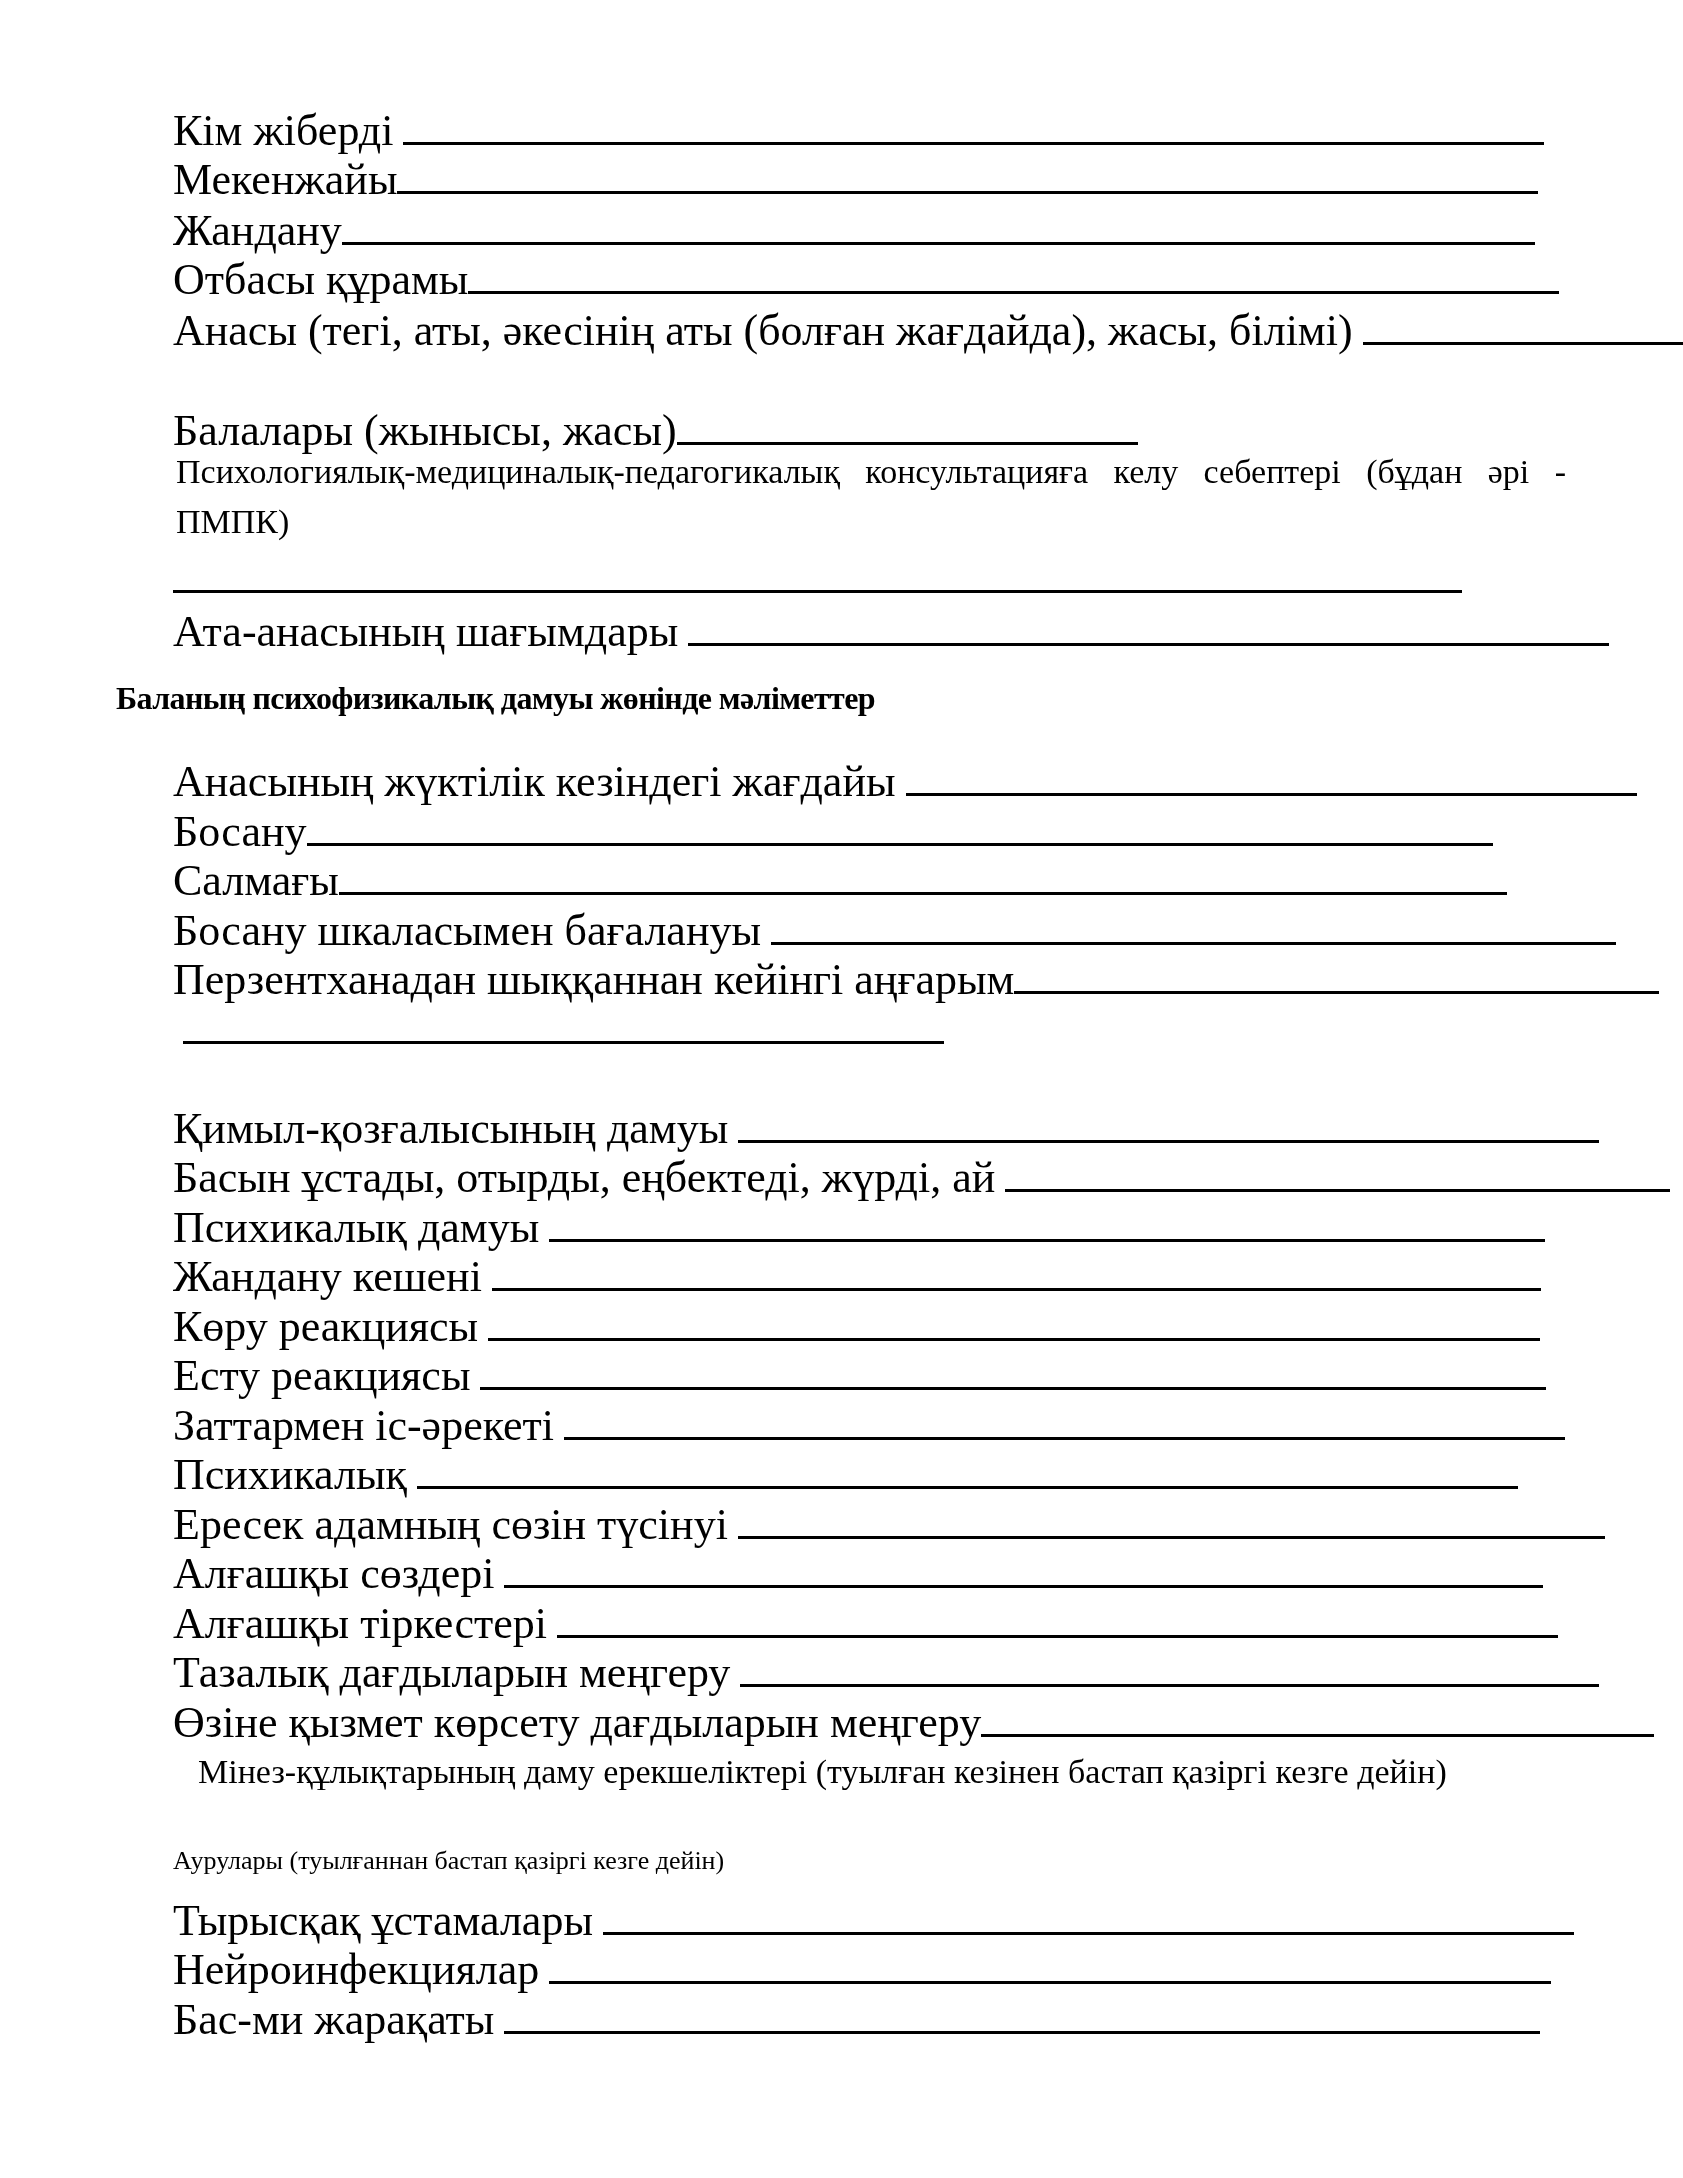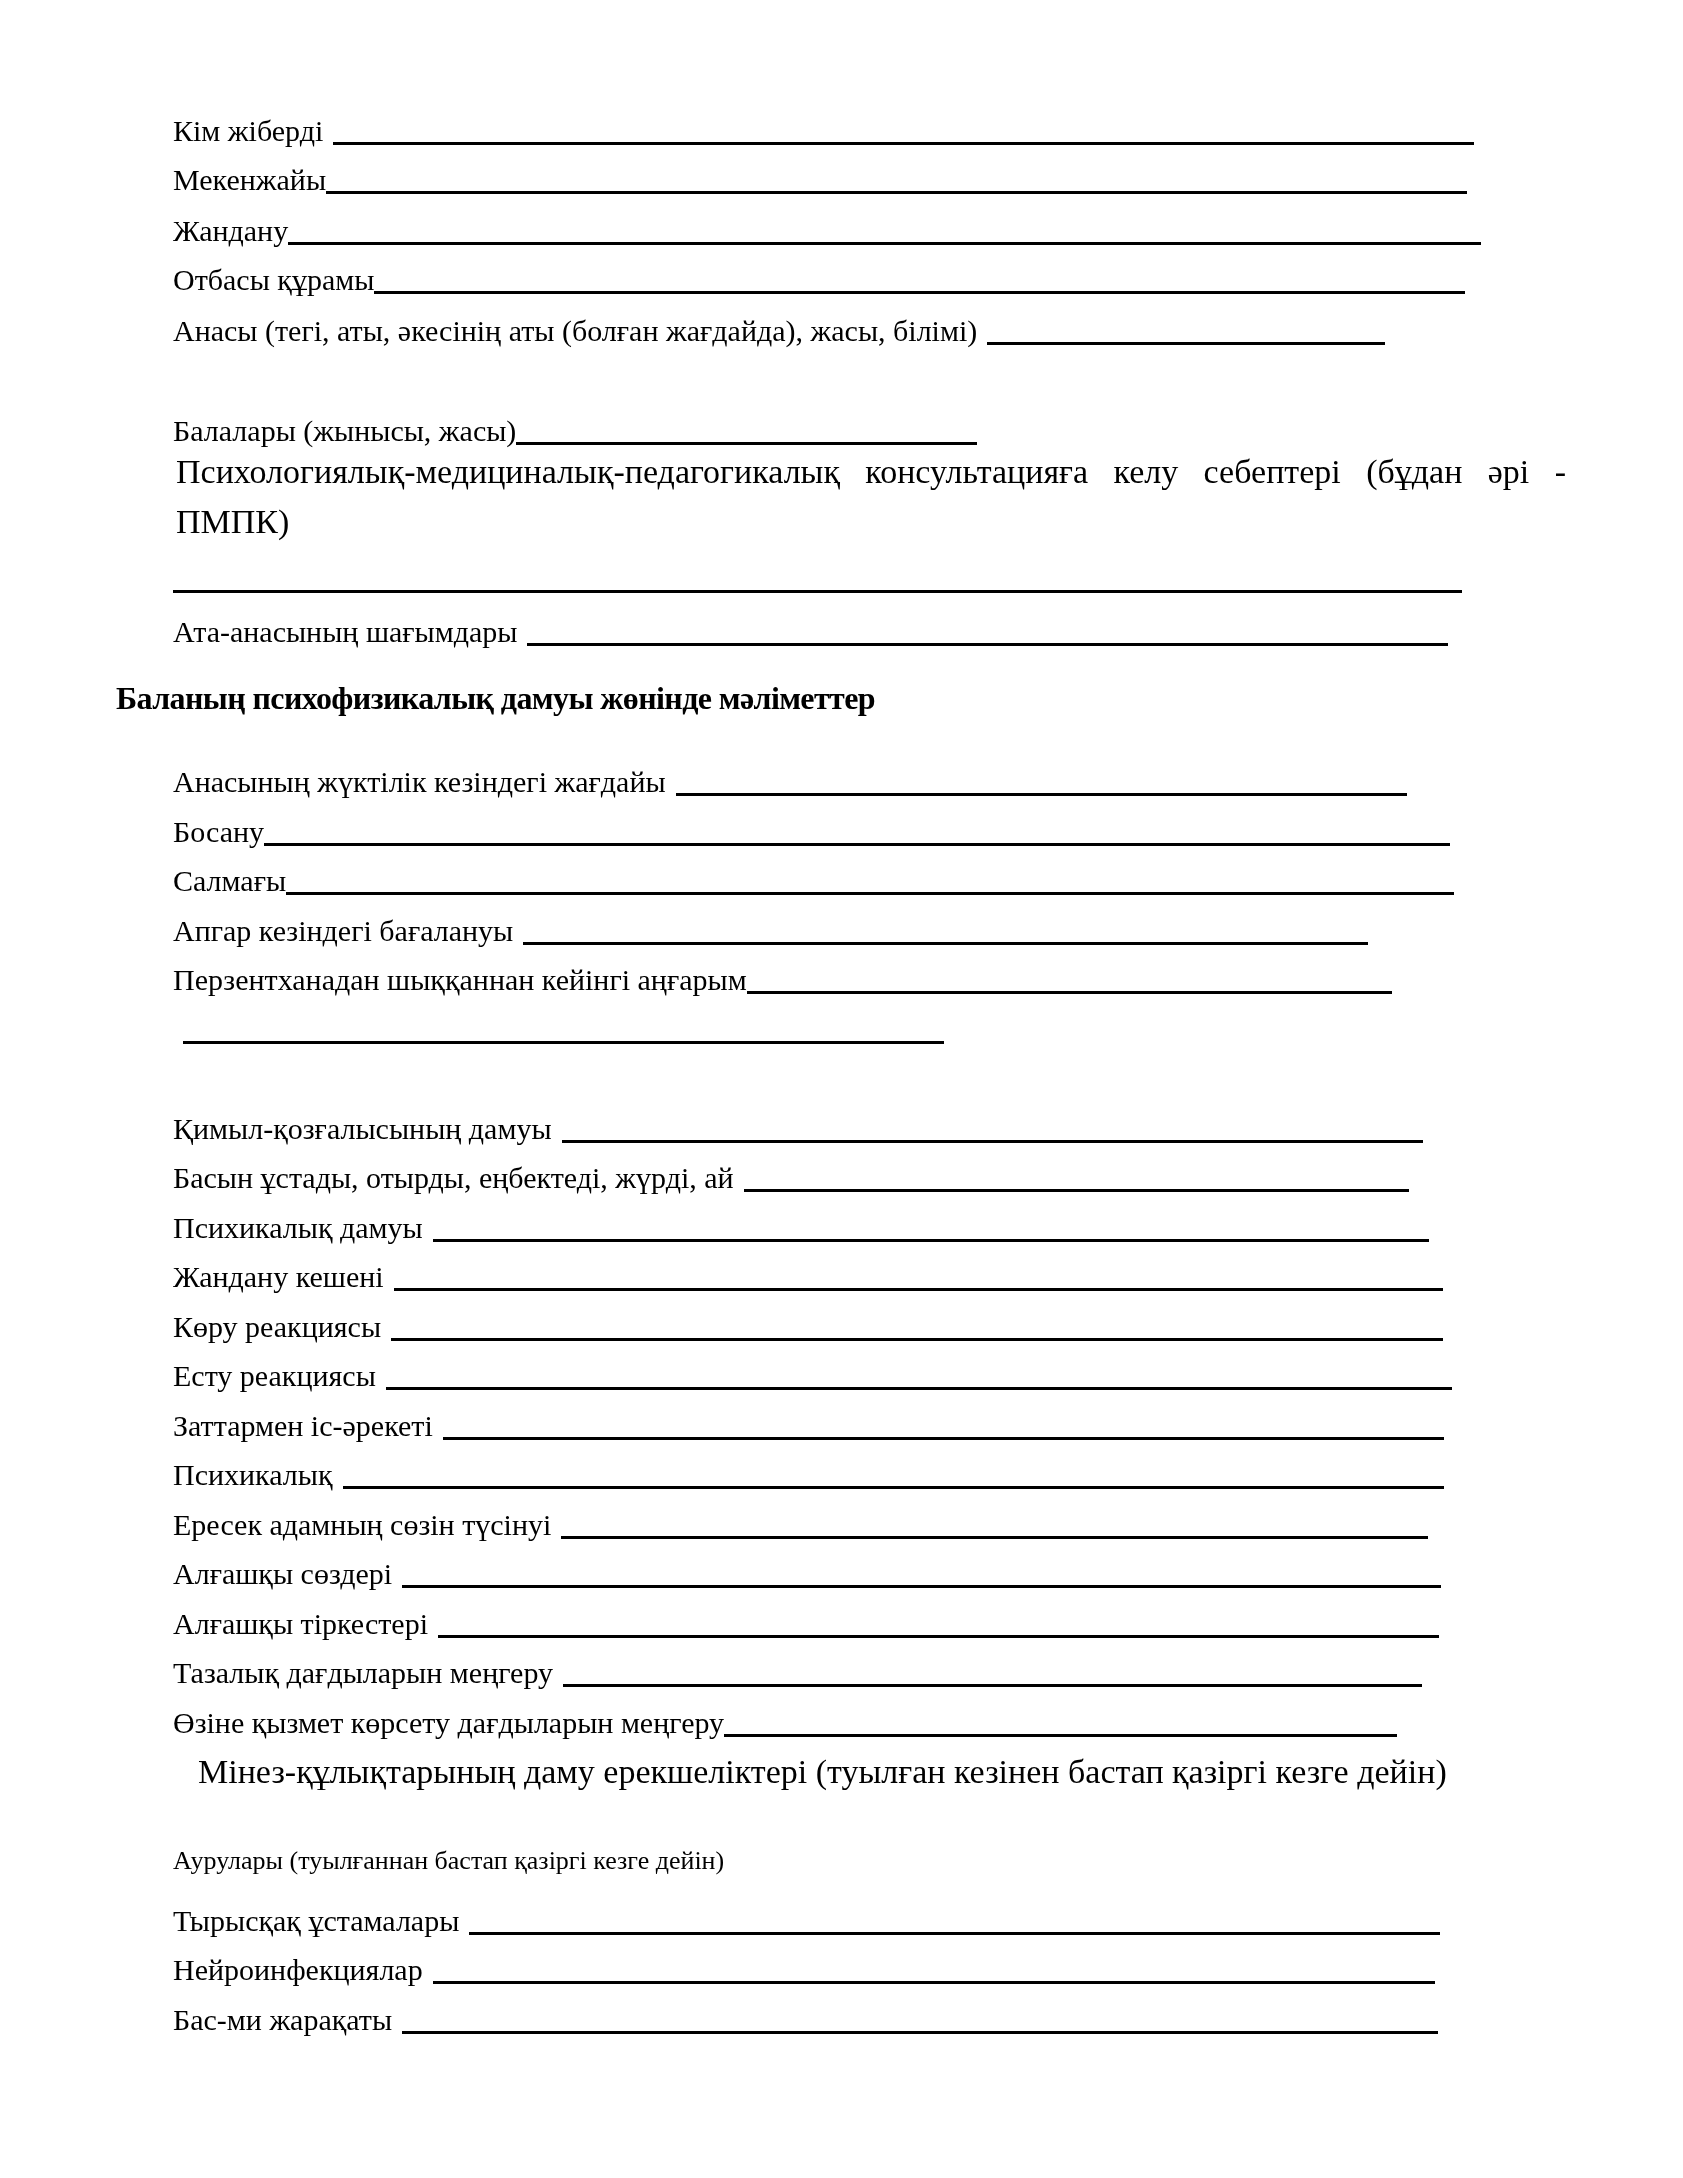--- a/index.html
+++ b/index.html
@@ -1,20 +1,20 @@
 <!DOCTYPE html>
 <html><head>
 <meta charset="utf-8">
 <style>
   html, body { margin: 0; padding: 0; background: #ffffff; }
   body { width: 1683px; height: 2178px; position: relative; overflow: hidden;
          font-family: "Liberation Serif", serif; color: #000; }
   .page { position: absolute; left: 0; top: 0; width: 1683px; height: 2178px; background: #fff; }
   .row { position: absolute; left: 173px; height: 50px; display: flex; align-items: flex-end;
-         font-size: 30px; line-height: 40px; white-space: nowrap; }
+         font-size: 44px; line-height: 40px; white-space: nowrap; }
   .row .label { display: inline-block; padding-bottom: 2px; }
   .row .blank { display: inline-block; border-bottom: 3px solid #000; height: 0; margin-bottom: 8px; flex: none; }
   .blank.gap { margin-left: 10px; }
   .heading { position: absolute; left: 116px; font-size: 32px; font-weight: bold; white-space: nowrap;
              letter-spacing: -0.6px; }
   .para { position: absolute; left: 116px; width: 1450px; font-size: 34px; line-height: 50px;
           text-align: justify; text-align-last: left; }
   .para .first { padding-left: 60px; }
   .standalone-line { position: absolute; left: 173px; border-bottom: 3px solid #000; height: 0; }
   .plain { position: absolute; left: 173px; font-size: 26px; white-space: nowrap; }
@@ -67,21 +67,21 @@
   </div>
   <div class="row" style="top:804px">
     <span class="label">Босану</span>
     <span class="blank" style="width: 1186px;"></span>
   </div>
   <div class="row" style="top:853px">
     <span class="label">Салмағы</span>
     <span class="blank" style="width: 1168px;"></span>
   </div>
   <div class="row" style="top:903px">
-    <span class="label">Апгар кезіндегі бағалануы</span>
+    <span class="label">Босану шкаласымен бағалануы</span>
     <span class="blank gap" style="width: 845px;"></span>
   </div>
   <div class="row" style="top:952px">
     <span class="label">Перзентханадан шыққаннан кейінгі аңғарым</span>
     <span class="blank" style="width: 645px;"></span>
   </div>
   <div class="row" style="top:1002px">
     <span class="blank gap" style="width: 761px;"></span>
   </div>
   <div class="row" style="top:1101px">

